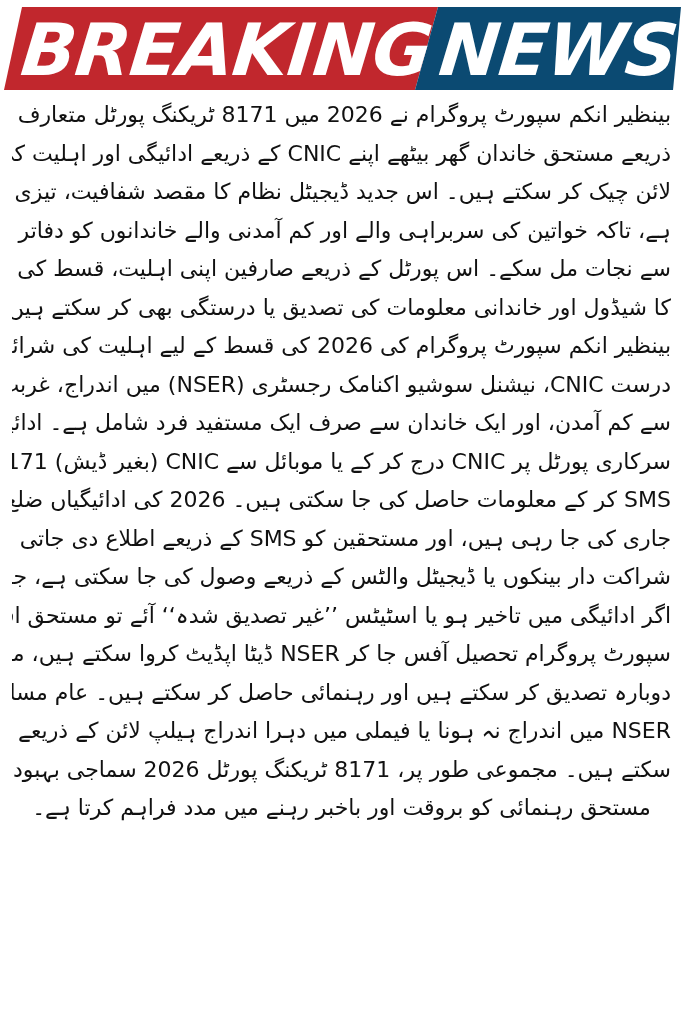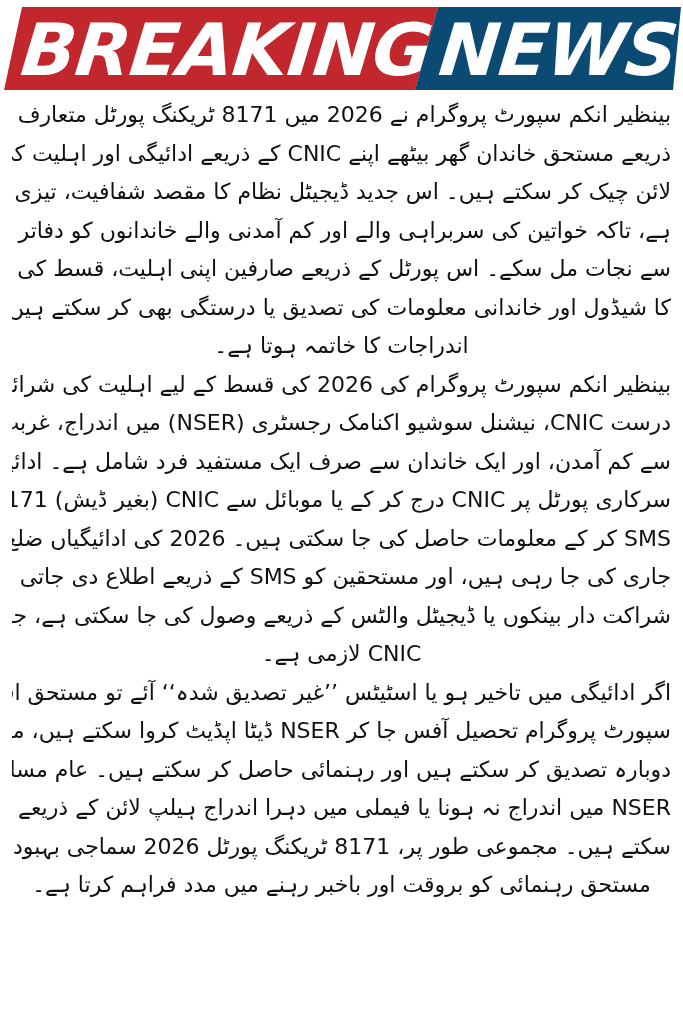--- a/index.html
+++ b/index.html
@@ -83,31 +83,29 @@
 </div>
 
 <div class="article" lang="ur">
   <p>
     <span class="line">بینظیر انکم سپورٹ پروگرام نے 2026 میں 8171 ٹریکنگ پورٹل متعارف کرایا ہے جس کے</span>
     <span class="line">ذریعے مستحق خاندان گھر بیٹھے اپنے CNIC کے ذریعے ادائیگی اور اہلیت کی معلومات آن</span>
     <span class="line">لائن چیک کر سکتے ہیں۔ اس جدید ڈیجیٹل نظام کا مقصد شفافیت، تیزی اور سہولت کو یقینی بنانا</span>
     <span class="line">ہے، تاکہ خواتین کی سربراہی والے اور کم آمدنی والے خاندانوں کو دفاتر کے چکر اور لمبی قطاروں</span>
     <span class="line">سے نجات مل سکے۔ اس پورٹل کے ذریعے صارفین اپنی اہلیت، قسط کی صورتحال، نئی ادائیگیوں</span>
     <span class="line">کا شیڈول اور خاندانی معلومات کی تصدیق یا درستگی بھی کر سکتے ہیں، جس سے فراڈ اور دہری</span>
-    <span class="line">اندراجات کا خاتمہ ہوتا ہے۔</span>
   </p>
   <p>
     <span class="line">بینظیر انکم سپورٹ پروگرام کی 2026 کی قسط کے لیے اہلیت کی شرائط میں پاکستانی شہریت،</span>
     <span class="line">درست CNIC، نیشنل سوشیو اکنامک رجسٹری (NSER) میں اندراج، غربت کی لکیر</span>
     <span class="line">سے کم آمدن، اور ایک خاندان سے صرف ایک مستفید فرد شامل ہے۔ ادائیگی کی جانچ کے لیے</span>
     <span class="line">سرکاری پورٹل پر CNIC درج کر کے یا موبائل سے CNIC (بغیر ڈیش) 8171 پر</span>
     <span class="line">SMS کر کے معلومات حاصل کی جا سکتی ہیں۔ 2026 کی ادائیگیاں ضلع وار مراحل میں</span>
     <span class="line">جاری کی جا رہی ہیں، اور مستحقین کو SMS کے ذریعے اطلاع دی جاتی ہے۔ رقم نامزد مراکز،</span>
     <span class="line">شراکت دار بینکوں یا ڈیجیٹل والٹس کے ذریعے وصول کی جا سکتی ہے، جس کے لیے اصل</span>
-    <span class="line">CNIC لازمی ہے۔</span>
   </p>
   <p>
     <span class="line">اگر ادائیگی میں تاخیر ہو یا اسٹیٹس ’’غیر تصدیق شدہ‘‘ آئے تو مستحق افراد قریبی بینظیر انکم</span>
     <span class="line">سپورٹ پروگرام تحصیل آفس جا کر NSER ڈیٹا اپڈیٹ کروا سکتے ہیں، موبائل نمبر کی</span>
     <span class="line">دوبارہ تصدیق کر سکتے ہیں اور رہنمائی حاصل کر سکتے ہیں۔ عام مسائل جیسے غلط CNIC،</span>
     <span class="line">NSER میں اندراج نہ ہونا یا فیملی میں دہرا اندراج ہیلپ لائن کے ذریعے بھی حل کیے جا</span>
     <span class="line">سکتے ہیں۔ مجموعی طور پر، 8171 ٹریکنگ پورٹل 2026 سماجی بہبود کے نظام کو مؤثر بناتا ہے اور</span>
     <span class="line">مستحق رہنمائی کو بروقت اور باخبر رہنے میں مدد فراہم کرتا ہے۔</span>
   </p>
 </div>

